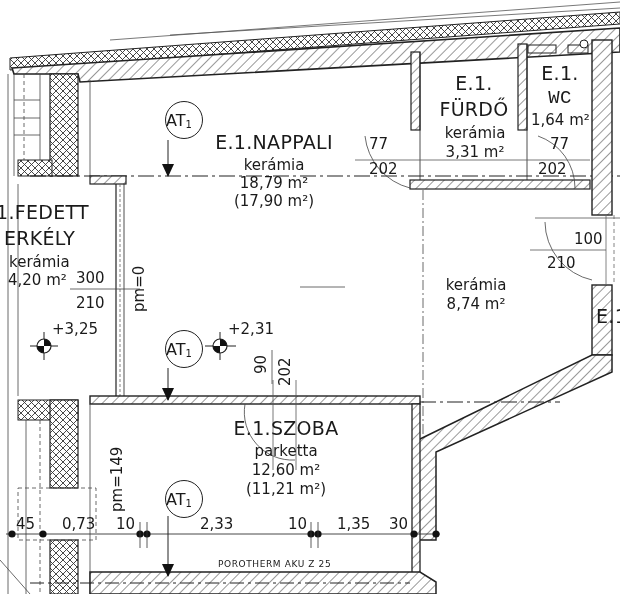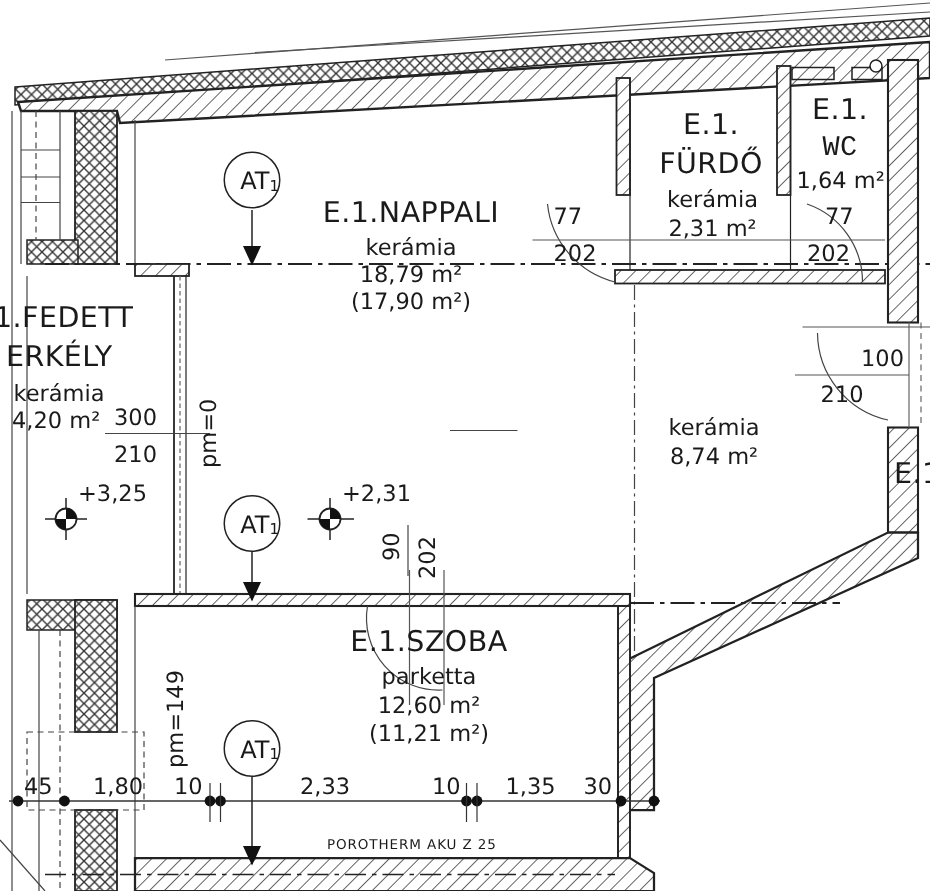--- a/index.html
+++ b/index.html
@@ -5,21 +5,21 @@
   html,body{margin:0;padding:0;background:#ffffff;}
   body{width:620px;height:594px;overflow:hidden;position:relative;font-family:"DejaVu Sans","Liberation Sans",sans-serif;color:#1a1a1a;}
   #plan{position:absolute;left:0;top:0;width:620px;height:594px;}
   .lbl{position:absolute;white-space:nowrap;line-height:1;color:#1a1a1a;}
   .room-name{font-size:19px;letter-spacing:0.3px;}
   .room-sub{font-size:15px;}
   .center{transform:translateX(-50%);text-align:center;}
   .dim{font-size:15px;}
   .small{font-size:9px;letter-spacing:0.6px;}
   .vert{transform:rotate(-90deg);transform-origin:left top;}
-  .tag{position:absolute;width:36px;height:36px;border:1.3px solid #222;border-radius:50%;background:#fff;display:flex;align-items:center;justify-content:flex-end;font-size:16px;}
+  .tag{position:absolute;width:36px;height:36px;border:1.3px solid #222;border-radius:50%;background:#fff;display:flex;align-items:center;justify-content:flex-start;font-size:16px;margin-left:16px;}
   .tag sub{font-size:10px;position:relative;top:4px;}
 </style>
 </head>
 <body>
 
 <div id="plan">
   <svg width="620" height="594" viewBox="0 0 620 594" xmlns="http://www.w3.org/2000/svg">
     <defs>
       <pattern id="hatch" patternUnits="userSpaceOnUse" width="7" height="7" patternTransform="rotate(45)">
         <rect width="7" height="7" fill="#fff"></rect>
@@ -172,21 +172,21 @@
   
   <div class="lbl room-name center" style="left:274px;top:133px;">E.1.NAPPALI</div>
   <div class="lbl room-sub center" style="left:274px;top:158px;">kerámia</div>
   <div class="lbl room-sub center" style="left:274px;top:176px;">18,79 m²</div>
   <div class="lbl room-sub center" style="left:274px;top:194px;">(17,90 m²)</div>
 
   
   <div class="lbl room-name center" style="left:474px;top:74px;">E.1.</div>
   <div class="lbl room-name center" style="left:474px;top:100px;">FÜRDŐ</div>
   <div class="lbl room-sub center" style="left:475px;top:126px;">kerámia</div>
-  <div class="lbl room-sub center" style="left:475px;top:145px;">2,31 m²</div>
+  <div class="lbl room-sub center" style="left:475px;top:145px;">3,31 m²</div>
 
   
   <div class="lbl room-name center" style="left:560px;top:64px;">E.1.</div>
   <div class="lbl room-name center" style="left:560px;top:89px;font-family:Liberation Mono, monospace;">WC</div>
   <div class="lbl room-sub" style="left:531px;top:113px;">1,64 m²</div>
 
   
   <div class="lbl dim" style="left:369px;top:137px;">77</div>
   <div class="lbl dim" style="left:369px;top:162px;">202</div>
   <div class="lbl dim" style="left:550px;top:137px;">77</div>
@@ -220,21 +220,21 @@
 
   
   <div class="lbl room-name center" style="left:286px;top:419px;">E.1.SZOBA</div>
   <div class="lbl room-sub center" style="left:286px;top:444px;">parketta</div>
   <div class="lbl room-sub center" style="left:286px;top:463px;">12,60 m²</div>
   <div class="lbl room-sub center" style="left:286px;top:482px;">(11,21 m²)</div>
   <div class="lbl dim vert" style="left:110px;top:512px;">pm=149</div>
 
   
   <div class="lbl dim" style="left:16px;top:517px;">45</div>
-  <div class="lbl dim" style="left:62px;top:517px;">1,80</div>
+  <div class="lbl dim" style="left:62px;top:517px;">0,73</div>
   <div class="lbl dim" style="left:116px;top:517px;">10</div>
   <div class="lbl dim" style="left:200px;top:517px;">2,33</div>
   <div class="lbl dim" style="left:288px;top:517px;">10</div>
   <div class="lbl dim" style="left:337px;top:517px;">1,35</div>
   <div class="lbl dim" style="left:389px;top:517px;">30</div>
 
   
   <div class="lbl small" style="left:218px;top:560px;">POROTHERM AKU Z 25</div>
 </div>
 

